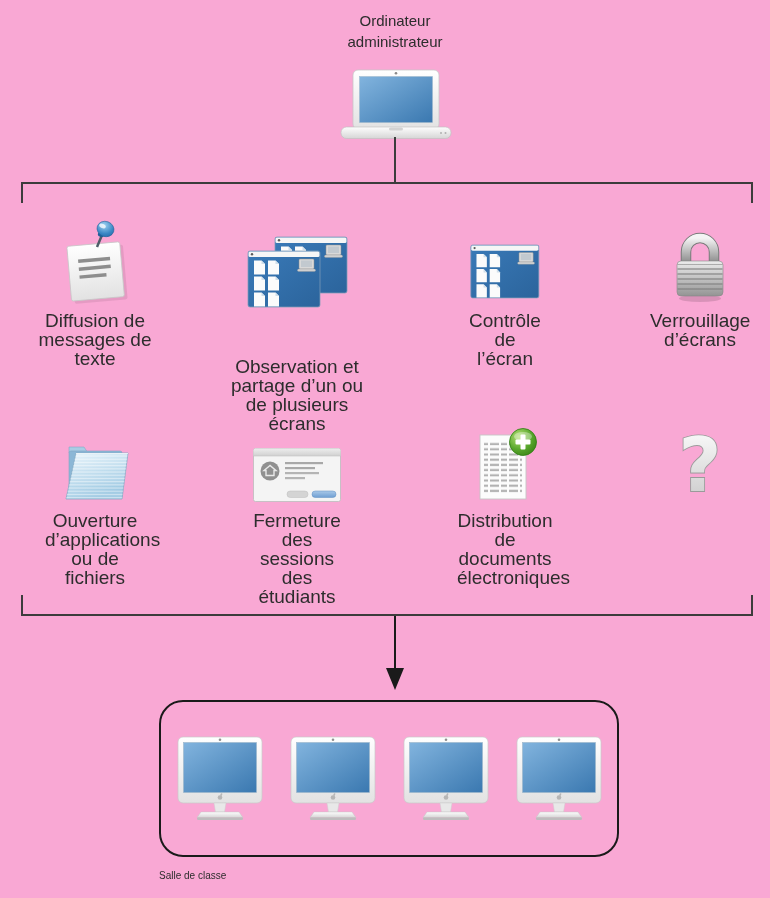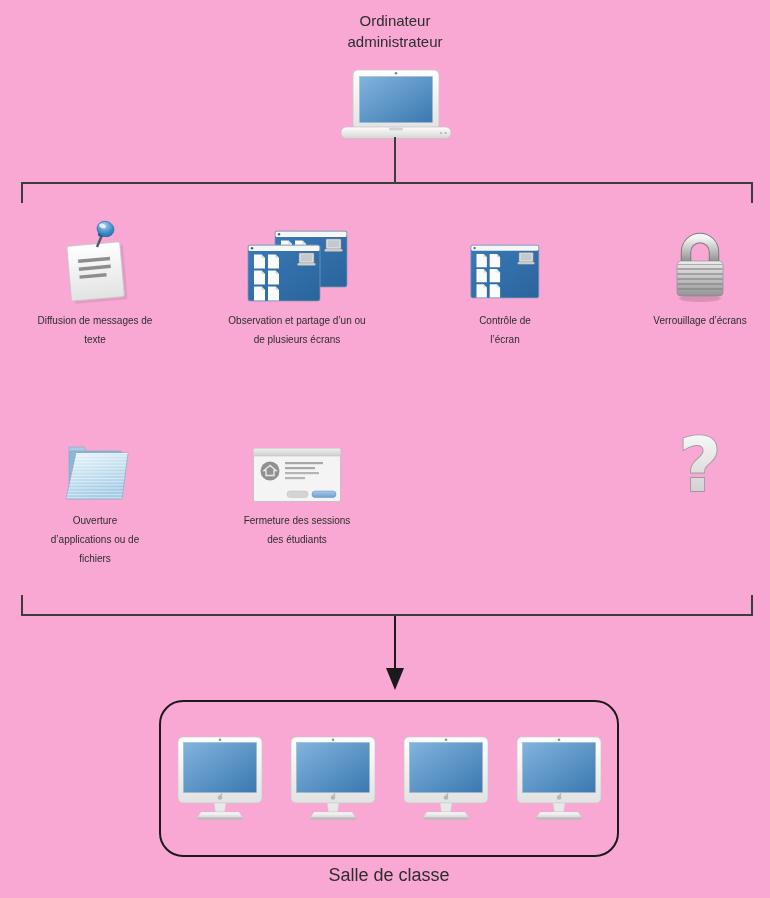--- a/index.html
+++ b/index.html
@@ -4,31 +4,31 @@
 <style>
   html,body{margin:0;padding:0;background:#fff;}
   #stage{position:relative;width:770px;height:898px;background:#f9a8d4;overflow:hidden;
          font-family:"Liberation Sans",sans-serif;color:#2d2d2d;}
   .abs{position:absolute;}
   .line{position:absolute;background:#3c3c3c;}
   .cell{position:absolute;display:flex;flex-direction:column;align-items:center;}
   .iconbox{display:flex;align-items:flex-end;justify-content:center;width:100%;}
   .r1 .iconbox{height:86px;}
   .r2 .iconbox{height:80px;}
-  .label{font-size:10px;line-height:19px;text-align:center;width:100%;margin-top:7px;color:#2d2d2d;}
+  .label{font-size:19px;line-height:19px;text-align:center;width:100%;margin-top:7px;color:#2d2d2d;}
   .title{position:absolute;left:335px;top:10px;width:120px;text-align:center;
          font-size:15px;line-height:21px;color:#2d2d2d;}
   .arrowhead{position:absolute;left:386px;top:668px;width:0;height:0;
              border-left:9px solid transparent;border-right:9px solid transparent;
              border-top:22px solid #1a1a1a;}
   .classroom{position:absolute;left:159px;top:700px;width:456px;height:153px;
              border:2px solid #1a1a1a;border-radius:24px;
              display:flex;align-items:center;justify-content:center;gap:21px;}
-  .classroom-label{position:absolute;left:159px;top:866px;width:460px;text-align:center;
-                   font-size:18px;line-height:19px;}
+  .classroom-label{position:absolute;left:159px;top:866px;width:460px;text-align:left;
+                   font-size:10px;line-height:19px;}
   svg{display:block;}
 </style>
 </head>
 <body>
 
 <div id="stage">
 
   <svg width="0" height="0" class="abs" aria-hidden="true">
     <defs>
       <linearGradient id="gScreen" x1="0" y1="0" x2="1" y2="1">
@@ -157,21 +157,21 @@
         </g>
         <line x1="41" y1="29" x2="46" y2="17" stroke="#4e5d68" stroke-width="2.5"></line>
         <ellipse cx="45" cy="16.5" rx="3.2" ry="2.4" fill="#1f5f98" transform="rotate(20 45 16.5)"></ellipse>
         <ellipse cx="49.5" cy="11" rx="8.6" ry="7.6" fill="url(#gPin)" stroke="#1d5c94" stroke-width="0.5" transform="rotate(20 49.5 11)"></ellipse>
         <ellipse cx="46.5" cy="8" rx="3.4" ry="2.2" fill="#ffffff" opacity="0.75" transform="rotate(20 46.5 8)"></ellipse>
       </svg>
     </div>
     <div class="label">Diffusion de messages de texte</div>
   </div>
 
-  <div class="cell r1" style="left:227px;top:218px;width:140px;">
+  <div class="cell r1" style="left:227px;top:224px;width:140px;gap:40px;">
     <div class="iconbox">
       <svg width="101" height="74" viewBox="0 0 101 74">
         <use href="#win" transform="translate(28,1)"></use>
         <use href="#win" transform="translate(1,15)"></use>
       </svg>
     </div>
     <div class="label">Observation et partage d’un ou de plusieurs écrans</div>
   </div>
 
   <div class="cell r1" style="left:469px;top:218px;width:72px;justify-content:center;">
@@ -221,20 +221,33 @@
         <path d="M10,5 h15 l4,6 h-19 z" fill="#a9cce4" stroke="#84aac6" stroke-width="0.6"></path>
         <rect x="10" y="9" width="53" height="47" rx="2" fill="#8cb7d6" stroke="#7fa5c2" stroke-width="0.6"></rect>
         <path d="M17,11 L69,11 L63,57 L7,57 Z" fill="url(#gFolder)" stroke="#83a9c4" stroke-width="0.8"></path>
         <path d="M17,11 L69,11 L63,57 L7,57 Z" fill="url(#pStripes)"></path>
         <line x1="17" y1="11.6" x2="69" y2="11.6" stroke="#ffffff" stroke-width="1" opacity="0.7"></line>
       </svg>
     </div>
     <div class="label">Ouverture d’applications ou de fichiers</div>
   </div>
 
+  <div class="cell r2" style="left:457px;top:424px;width:96px;">
+    <div class="iconbox">
+      <svg width="68" height="78" viewBox="0 0 68 78">
+        <rect x="9" y="9" width="46" height="64" fill="#fcfcfc" stroke="#c6c6c6" stroke-width="0.9"></rect>
+        <rect x="13" y="15" width="38" height="53" fill="url(#pTxt)"></rect>
+        <circle cx="52" cy="16" r="13.5" fill="url(#gGreen)" stroke="#2f7d12" stroke-width="0.8"></circle>
+        <ellipse cx="52" cy="10.5" rx="9" ry="4.5" fill="#ffffff" opacity="0.35"></ellipse>
+        <rect x="44.5" y="13.5" width="15" height="5" rx="1" fill="#ffffff"></rect>
+        <rect x="49.5" y="8.5" width="5" height="15" rx="1" fill="#ffffff"></rect>
+      </svg>
+    </div>
+    <div class="label">Distribution de documents électroniques</div>
+  </div>
 
   <div class="cell r2" style="left:655px;top:424px;width:90px;">
     <div class="iconbox">
       <svg width="56" height="78" viewBox="0 0 56 78">
         <text x="28" y="65" text-anchor="middle" font-family="DejaVu Sans, sans-serif" font-weight="bold" font-size="74" fill="url(#gQ)" stroke="#9a9a9a" stroke-width="1.8" paint-order="stroke">?</text>
       </svg>
     </div>
   </div>
 
   <div class="line" style="left:21px;top:595px;width:2px;height:21px;"></div>

